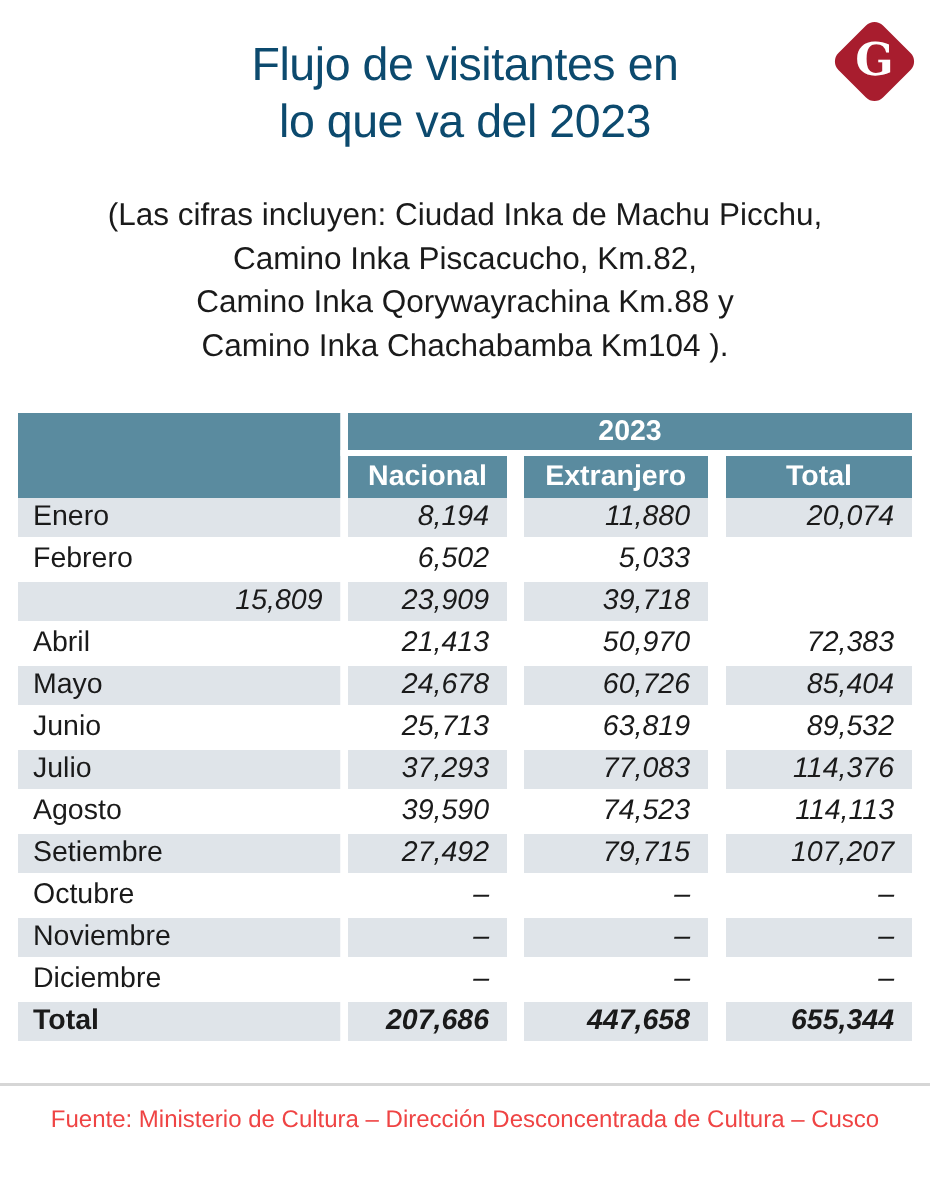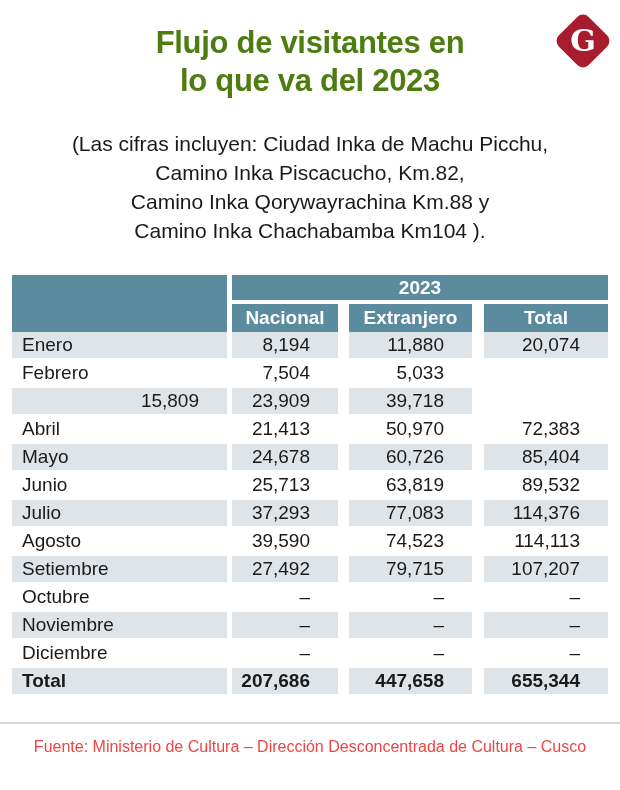--- a/index.html
+++ b/index.html
@@ -26,22 +26,22 @@
   }
   .logo .logo-g{
     position:absolute;left:0;top:0;width:58px;height:58px;
     display:flex;align-items:center;justify-content:center;
     color:#fff;font-family:"DejaVu Serif",serif;font-weight:bold;font-size:30px;
     line-height:1;
   }
   
   .title{
     position:absolute;top:24px;left:0;width:100%;
-    text-align:center;font-size:31px;line-height:38px;font-weight:bold;
-    color:#4d7c0f;letter-spacing:-0.3px;
+    text-align:center;font-size:31px;line-height:38px;font-weight:normal;
+    color:#0c4a6e;letter-spacing:-0.3px;
   }
   .title span{display:block;}
   
   .subtitle{
     position:absolute;top:129px;left:0;width:100%;
     text-align:center;font-size:21px;line-height:29px;font-weight:400;
   }
   .subtitle span{display:block;}
   
   .tablewrap{position:absolute;top:262px;left:12px;width:596px;margin-top:13px;}
@@ -61,21 +61,21 @@
     height:26px;margin-bottom:2px;font-size:19px;
   }
   .row .cell{
     line-height:26px;background-clip:padding-box;white-space:nowrap;
   }
   .row .cell:nth-child(2){border-left:5px solid #fff;}
   .row .cell:nth-child(3){border-left:11px solid #fff;}
   .row .cell:nth-child(4){border-left:12px solid #fff;}
   .row.shaded .cell{background-color:var(--row_shaded);}
   .cell-month{text-align:left;padding-left:10px;}
-  .cell-num{text-align:right;padding-right:28px;}
+  .cell-num{text-align:right;padding-right:12px;font-style:italic;}
   .row.row-total .cell{font-weight:bold;}
   
   .divider{position:absolute;top:722px;left:0;width:620px;height:2px;background:var(--divider);}
   .footer{
     position:absolute;top:738px;left:0;width:100%;
     text-align:center;font-size:16px;color:#ef4444;
   }
 </style>
 </head>
 <body>
@@ -109,21 +109,21 @@
     </div>
 
     <div class="row shaded">
       <div class="cell cell-month">Enero</div>
       <div class="cell cell-num">8,194</div>
       <div class="cell cell-num">11,880</div>
       <div class="cell cell-num">20,074</div>
     </div>
     <div class="row">
       <div class="cell cell-month">Febrero</div>
-      <div class="cell cell-num">7,504</div>
+      <div class="cell cell-num">6,502</div>
       <div class="cell cell-num">5,033</div>
     </div>
     <div class="row shaded">
       <div class="cell cell-num">15,809</div>
       <div class="cell cell-num">23,909</div>
       <div class="cell cell-num">39,718</div>
     </div>
     <div class="row">
       <div class="cell cell-month">Abril</div>
       <div class="cell cell-num">21,413</div>

